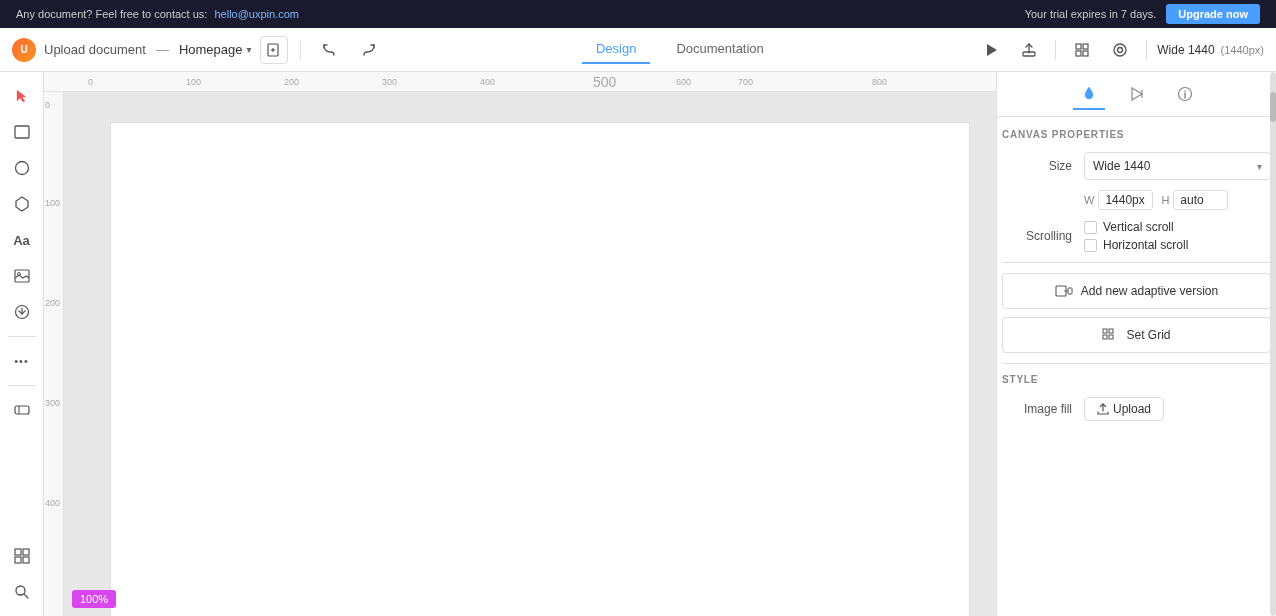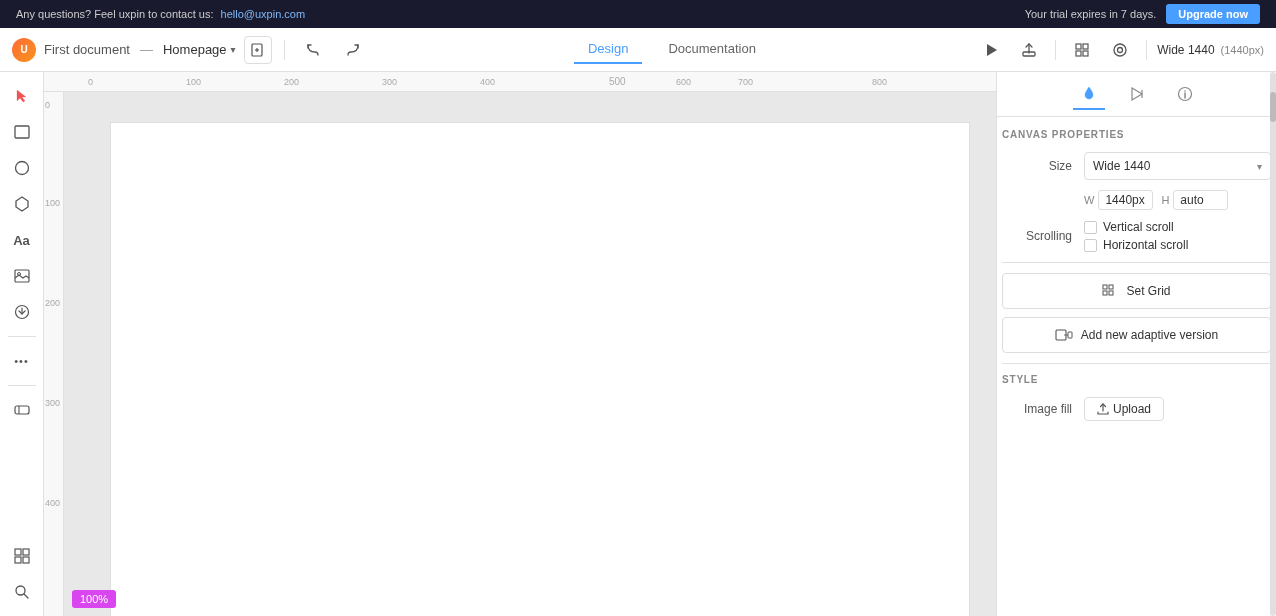--- a/index.html
+++ b/index.html
@@ -198,36 +198,36 @@
     .scroll-thumb {
       width: 6px; height: 30px; background: #bbb; border-radius: 3px;
       position: absolute; top: 20px;
     }
   </style>
 </head>
 <body>
 
 <div class="top-bar">
   <span>
-    <span>Any questions? Feel uxpin to contact us:</span>
+    <span>Any document? Feel free to contact us:</span>
     <a href="#" style="color:#7eb8f7;margin-left:4px;">hello@uxpin.com</a>
   </span>
   <span style="display:flex;align-items:center;gap:10px;">
     <span>Your trial expires in 7 days.</span>
     <button class="upgrade-btn">Upgrade now</button>
   </span>
 </div>
 
 <div class="main-toolbar">
   <div class="logo-area">
     <div class="logo-circle">U</div>
   </div>
 
   <div class="breadcrumb">
-    <span style="cursor:pointer;color:#555;">First document</span>
+    <span style="cursor:pointer;color:#555;">Upload document</span>
     <span style="color:#999;margin:0 4px;">—</span>
     <span class="page-name">
       <span>Homepage</span>
       <span class="chevron">▾</span>
     </span>
   </div>
 
   <div class="add-btn">
     <svg width="14" height="14" viewBox="0 0 14 14" fill="none">
       <rect x="1" y="1" width="10" height="12" rx="1" stroke="#555" stroke-width="1.2" fill="none"></rect>
@@ -369,21 +369,21 @@
   </div>
 
   <div class="canvas-area-wrapper">
 
     <div class="ruler-h" style="position:relative;">
       <span style="position:absolute;left:44px;font-size:9px;color:#aaa;">0</span>
       <span style="position:absolute;left:142px;font-size:9px;color:#aaa;">100</span>
       <span style="position:absolute;left:240px;font-size:9px;color:#aaa;">200</span>
       <span style="position:absolute;left:338px;font-size:9px;color:#aaa;">300</span>
       <span style="position:absolute;left:436px;font-size:9px;color:#aaa;">400</span>
-      <span style="position:absolute;left:565px;font-size:10px;color:#aaa;">500</span>
+      <span style="position:absolute;left:549px;font-size:14px;color:#aaa;">500</span>
       <span style="position:absolute;left:632px;font-size:9px;color:#aaa;">600</span>
       <span style="position:absolute;left:694px;font-size:9px;color:#aaa;">700</span>
       <span style="position:absolute;left:828px;font-size:9px;color:#aaa;">800</span>
     </div>
 
     <div class="canvas-main">
 
       <div class="ruler-v">
         <span style="position:absolute;top:8px;left:1px;font-size:9px;color:#aaa;">0</span>
         <span style="position:absolute;top:106px;left:1px;font-size:9px;color:#aaa;">100</span>
@@ -459,39 +459,39 @@
             <div class="checkbox"></div>
             <span>Horizontal scroll</span>
           </div>
         </div>
       </div>
 
       <div class="panel-divider"></div>
 
       <button class="action-btn">
         <span style="display:flex;align-items:center;">
+          <svg width="18" height="14" viewBox="0 0 18 14" fill="none">
+            <rect x="1" y="2" width="10" height="10" rx="1" stroke="#555" stroke-width="1.1" fill="none"></rect>
+            <rect x="13" y="4" width="4" height="6" rx="0.5" stroke="#555" stroke-width="1" fill="none"></rect>
+            <line x1="9" y1="7" x2="13" y2="7" stroke="#555" stroke-width="0.8"></line>
+          </svg>
+        </span>
+        <span>Add new adaptive version</span>
+      </button>
+
+      <button class="action-btn">
+        <span style="display:flex;align-items:center;">
           <svg width="16" height="14" viewBox="0 0 16 14" fill="none">
             <rect x="1" y="1" width="4" height="4" stroke="#555" stroke-width="1"></rect>
             <rect x="7" y="1" width="4" height="4" stroke="#555" stroke-width="1"></rect>
             <rect x="1" y="7" width="4" height="4" stroke="#555" stroke-width="1"></rect>
             <rect x="7" y="7" width="4" height="4" stroke="#555" stroke-width="1"></rect>
           </svg>
         </span>
         <span>Set Grid</span>
-      </button>
-
-      <button class="action-btn">
-        <span style="display:flex;align-items:center;">
-          <svg width="18" height="14" viewBox="0 0 18 14" fill="none">
-            <rect x="1" y="2" width="10" height="10" rx="1" stroke="#555" stroke-width="1.1" fill="none"></rect>
-            <rect x="13" y="4" width="4" height="6" rx="0.5" stroke="#555" stroke-width="1" fill="none"></rect>
-            <line x1="9" y1="7" x2="13" y2="7" stroke="#555" stroke-width="0.8"></line>
-          </svg>
-        </span>
-        <span>Add new adaptive version</span>
       </button>
 
       <div class="panel-divider"></div>
 
       <div class="section-title">STYLE</div>
 
 
       <div class="image-fill-row">
         <div class="prop-label">Image fill</div>
         <button class="upload-btn">

